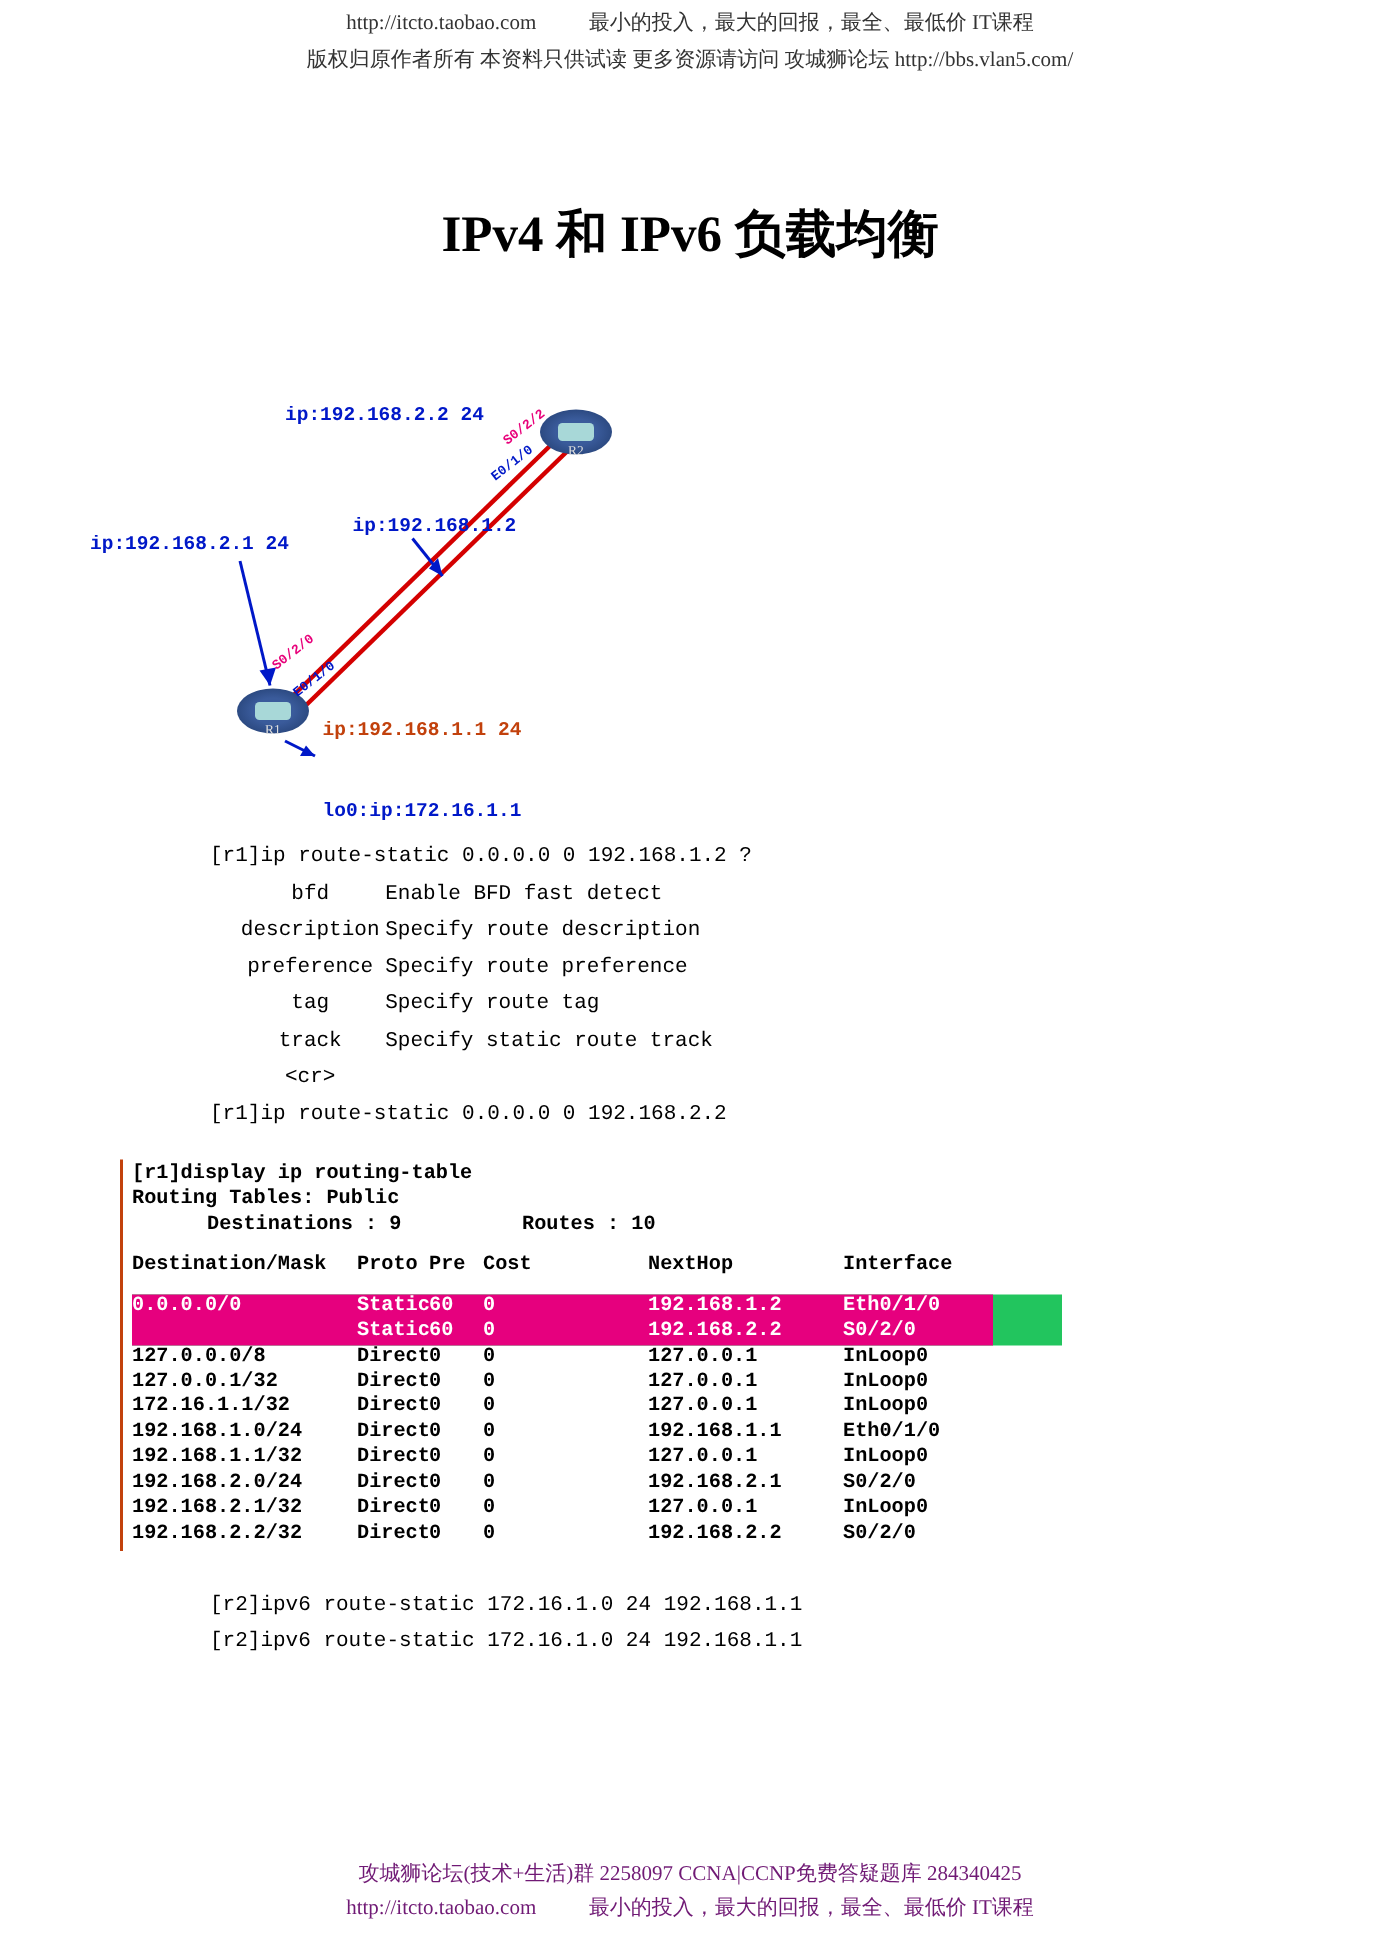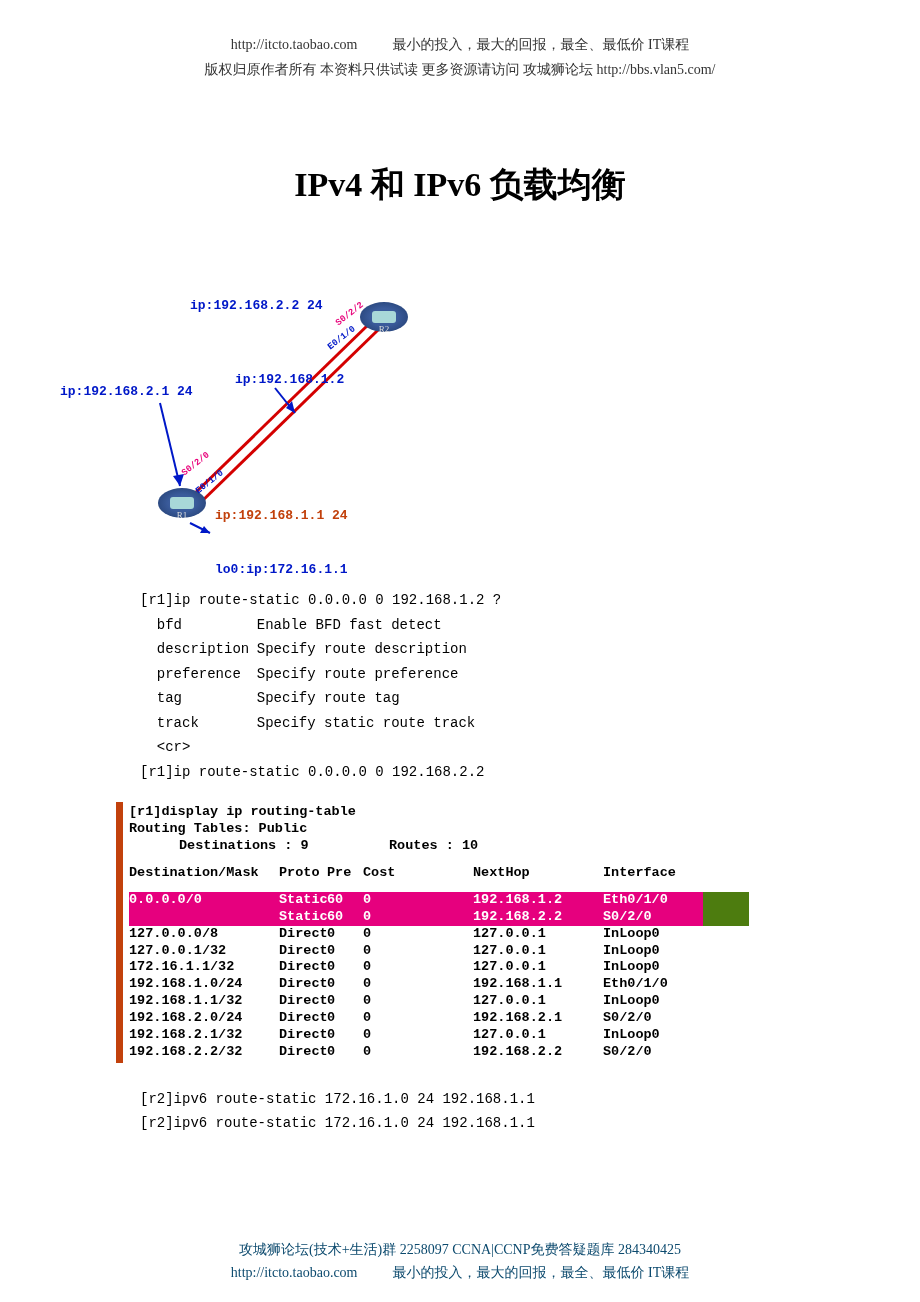--- a/index.html
+++ b/index.html
@@ -8,21 +8,21 @@
     font-family: "SimSun", "宋体", serif;
     background: #fff;
     color: #000;
     width: 920px;
   }
   .page {
     width: 920px;
     min-height: 1302px;
     position: relative;
     box-sizing: border-box;
-    padding: 32px 0 40px 0;
+    padding: 3px 0 40px 0;
   }
   .header {
     text-align: center;
     font-size: 14px;
     color: #333;
     line-height: 1.8;
   }
   .title {
     text-align: center;
     font-size: 34px;
@@ -73,53 +73,53 @@
   .tinyb { font-size: 9px; transform: rotate(-38deg); transform-origin: left bottom; color: #0018c8; font-weight: bold;}
   svg.diagram-svg { position:absolute; top:0; left:0; }
   .body-text {
     margin-left: 140px;
     margin-right: 140px;
     font-family: "Courier New","SimSun", monospace;
     font-size: 14px;
     line-height: 1.75;
     margin-top: 30px;
   }
-  .opts { margin-left: 1.2em; }
+  .opts { margin-left: 1.2em; text-align: center; }
   .optrow { display:flex; }
   .optk { width: 100px; }
   .bluetxt { color: #000000; }
   .terminal {
-    margin-left: 116px;
+    margin-left: 80px;
     margin-top: 18px;
     width: 620px;
-    border-left: 7px solid #c2410c;
+    border-left: 2px solid #c2410c;
     padding: 2px 0 2px 6px;
     font-family: Consolas, "Courier New", monospace;
     font-size: 13.5px;
     font-weight: bold;
     line-height: 1.25;
   }
   .trow { display:flex; }
   .c-dest { width: 150px; }
   .c-proto { width: 48px; }
   .c-pre { width: 36px; }
   .c-cost { width: 110px; }
   .c-next { width: 130px; }
   .c-if { width: 100px; }
-  .hl { background: #4d7c0f; color: #fff; }
+  .hl { background: #22c55e; color: #fff; }
   .hl .c-dest, .hl .c-proto, .hl .c-pre, .hl .c-cost, .hl .c-next, .hl .c-if { background: #e6007e; }
   .termhead1 { }
   .dest-line { padding-left: 50px; }
   .footer {
     position: absolute;
     bottom: 18px;
     left: 0; right: 0;
     text-align: center;
     font-size: 14px;
-    color: #0c4a6e;
+    color: #701a75;
     line-height: 1.6;
   }
   .body-text2 {
     margin-left: 140px;
     margin-right: 140px;
     font-family: "Courier New","SimSun", monospace;
     font-size: 14px;
     line-height: 1.75;
     margin-top: 24px;
   }

